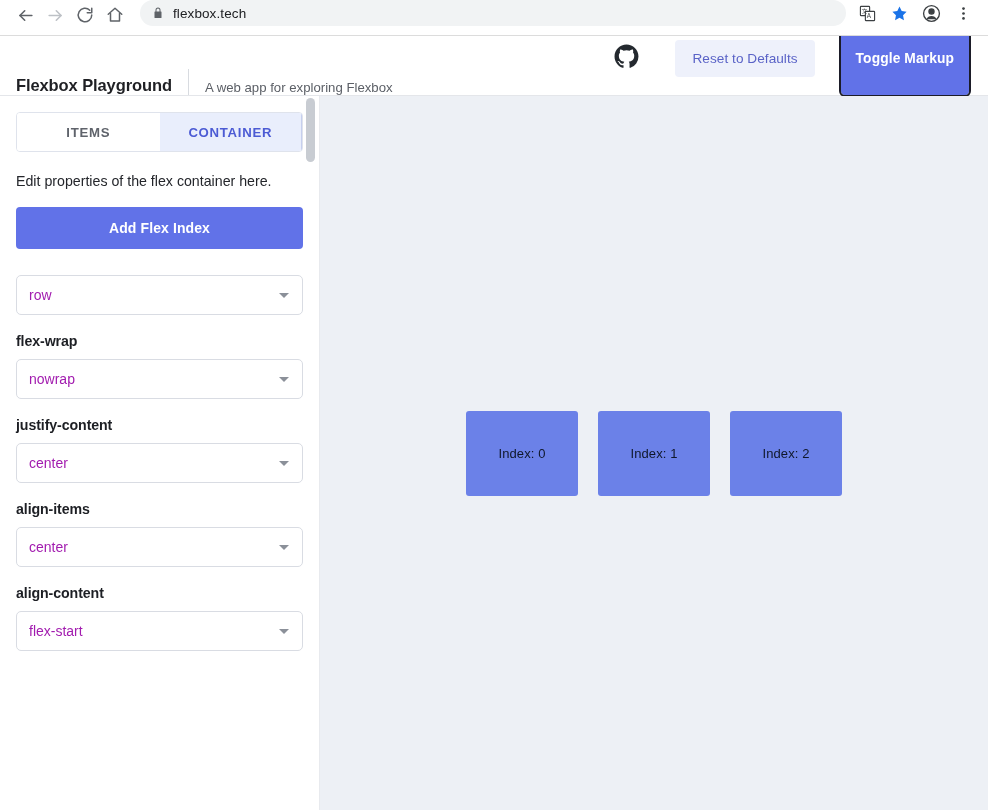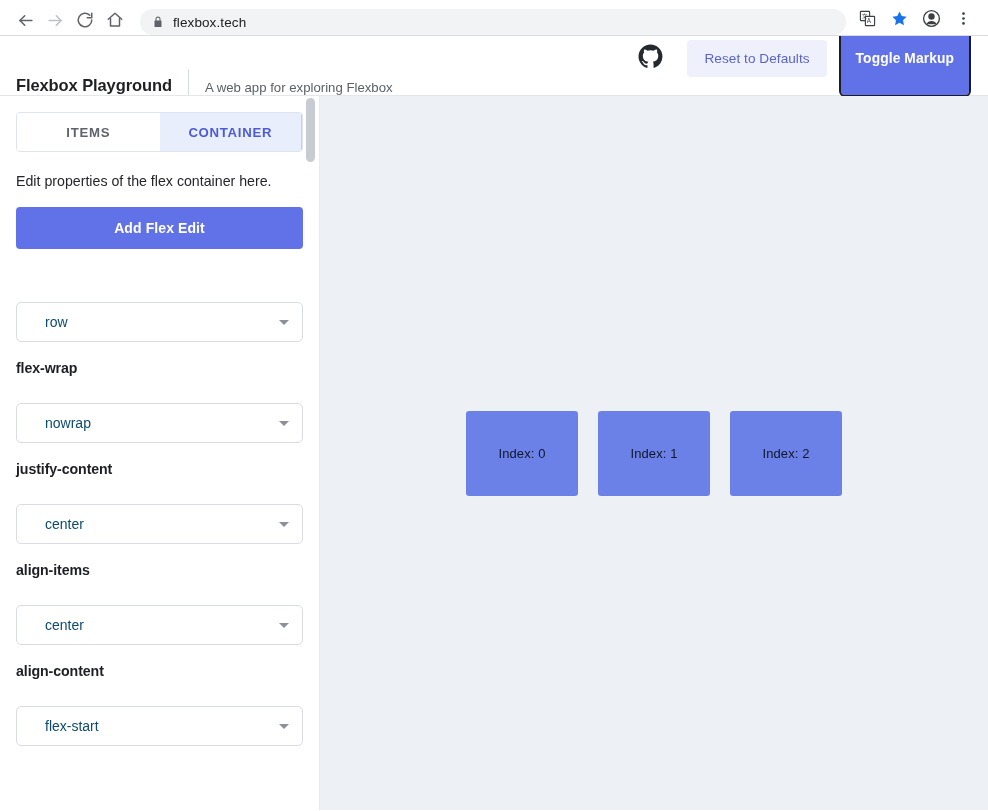--- a/index.html
+++ b/index.html
@@ -10,21 +10,21 @@
     overflow: hidden;
     font-family: "Liberation Sans", sans-serif;
     background: #ffffff;
   }
 
   
   .browser-bar {
     height: 36px;
     background: #ffffff;
     display: flex;
-    align-items: flex-end;
+    align-items: flex-start;
     padding: 0 10px;
     border-bottom: 1px solid #dcdcdc;
     position: relative;
   }
   .nav-btn {
     width: 30px; height: 30px;
     display: flex; align-items: center; justify-content: center;
     border-radius: 50%;
     flex: 0 0 auto;
   }
@@ -79,21 +79,21 @@
     margin: 0 16px;
   }
   .app-subtitle {
     font-size: 13.2px;
     color: #5b5f66;
   }
   .header-right {
     margin-left: auto;
     display: flex;
     align-items: center;
-    gap: 4px;
+    gap: 16px;
   }
   .gh-link {
     width: 38px; height: 38px;
     display: flex; align-items: center; justify-content: center;
     margin-right: 14px;
   }
   .btn-reset {
     background: #eef1fb;
     color: #5a63c7;
     border: none;
@@ -208,25 +208,24 @@
     height: 40px;
   }
   .select-box {
     width: 100%;
     height: 100%;
     border: 1px solid #d9dce3;
     border-radius: 5px;
     background: #ffffff;
     display: flex;
     align-items: center;
-    padding: 0 28px;
+    padding: 0 12px;
     font-size: 14px;
-    color: #0c4a6e;
+    color: #a21caf;
     cursor: pointer;
-    margin-top: 27px;
   }
   .caret {
     position: absolute;
     right: 14px;
     top: 50%;
     margin-top: -2px;
     width: 0; height: 0;
     border-left: 5px solid transparent;
     border-right: 5px solid transparent;
     border-top: 5px solid #8b9099;
@@ -394,21 +393,21 @@
   <div class="sidebar">
     <div class="sidebar-inner">
 
       <div class="tabs">
         <div class="tab">ITEMS</div>
         <div class="tab active">CONTAINER</div>
       </div>
 
       <div class="sb-desc">Edit properties of the flex container here.</div>
 
-      <button class="btn-add">Add Flex Edit</button>
+      <button class="btn-add">Add Flex Index</button>
 
       <div class="field">
         <div class="select-wrap">
           <div class="select-box">row</div>
           <span class="caret"></span>
         </div>
       </div>
 
       <div class="field">
         <label class="field-label">flex-wrap</label>

